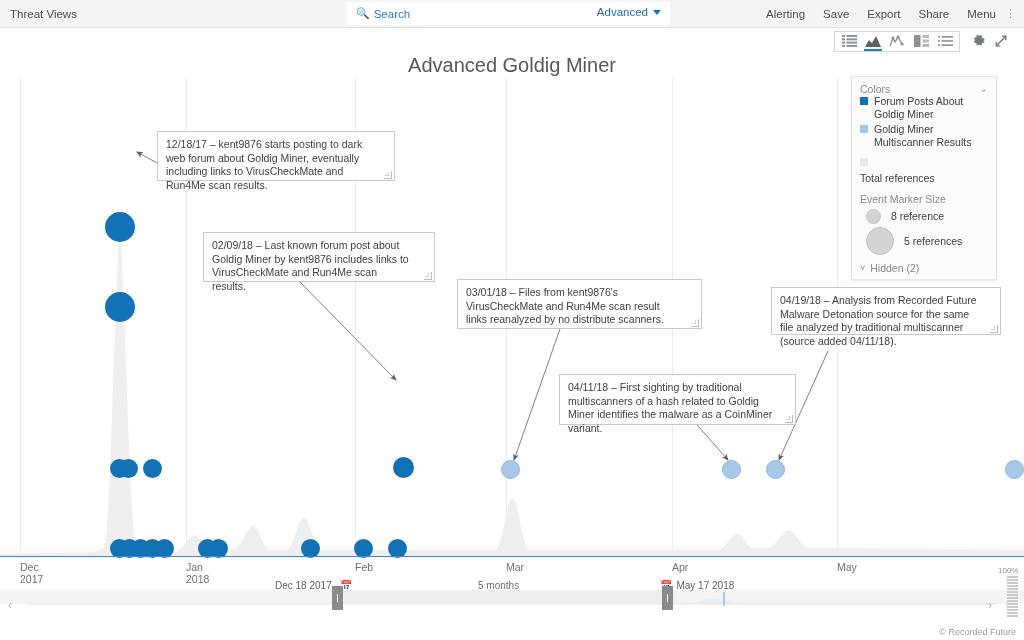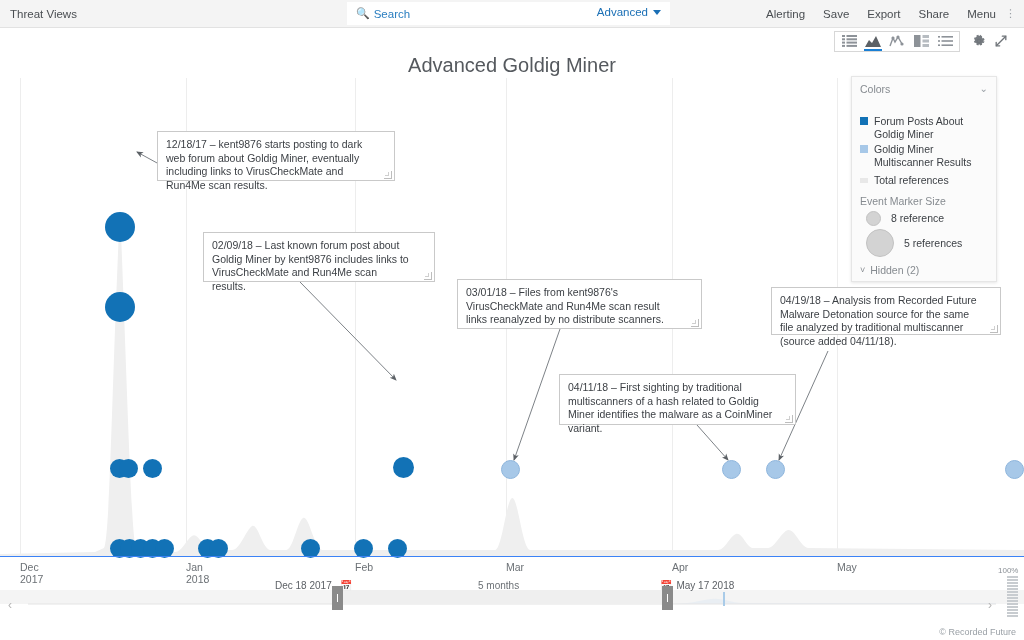--- a/index.html
+++ b/index.html
@@ -98,21 +98,21 @@
 
   
   #legend{
     position:absolute;left:851px;top:76px;width:146px;
     background:#fbfbfb;border:1px solid #e6e6e6;
     box-shadow:0 1px 3px rgba(0,0,0,.10);
     padding:6px 8px 5px 8px;box-sizing:border-box;font-size:10.5px;
   }
   #legend .lg-head{
     display:flex;justify-content:space-between;align-items:center;color:#868b90;
-    font-size:10.5px;margin-bottom:20px;
+    font-size:10.5px;margin-bottom:0;
   }
   #legend .chev{color:#9aa0a6;font-size:10px;line-height:1;cursor:pointer;}
   #legend .lg-row{display:flex;align-items:flex-start;gap:6px;margin-bottom:3px;line-height:12.5px;}
   #legend .swatch{width:8px;height:8px;flex:0 0 8px;margin-top:2px;}
   #legend .lg-label{color:#3b3f44;font-size:10.5px;}
   #legend .lg-sub{color:#868b90;font-size:10.5px;margin:8px 0 4px 0;}
   #legend .size-row{display:flex;align-items:center;gap:10px;margin:3px 0 3px 6px;}
   #legend .size-dot{border-radius:50%;background:#d3d3d3;border:1px solid #c2c2c2;}
   #legend .hidden-row{display:flex;align-items:center;gap:5px;color:#868b90;margin-top:7px;cursor:pointer;}
 
@@ -346,21 +346,21 @@
   </div>
 
   <div class="lg-row">
     <span class="swatch" style="background:#1272b6"></span>
     <span class="lg-label">Forum Posts About Goldig Miner</span>
   </div>
   <div class="lg-row">
     <span class="swatch" style="background:#a7c8e8"></span>
     <span class="lg-label">Goldig Miner Multiscanner Results</span>
   </div>
-  <div class="lg-row" style="margin-top:6px;">
+  <div class="lg-row" style="margin-top:6px;flex-direction:column;">
     <span class="swatch" style="background:#e8e8e8;height:5px;margin-top:4px;"></span>
     <span class="lg-label">Total references</span>
   </div>
 
   <div class="lg-sub">Event Marker Size</div>
 
   <div class="size-row">
     <span class="size-dot" style="width:13px;height:13px;"></span>
     <span class="lg-label">8 reference</span>
   </div>

